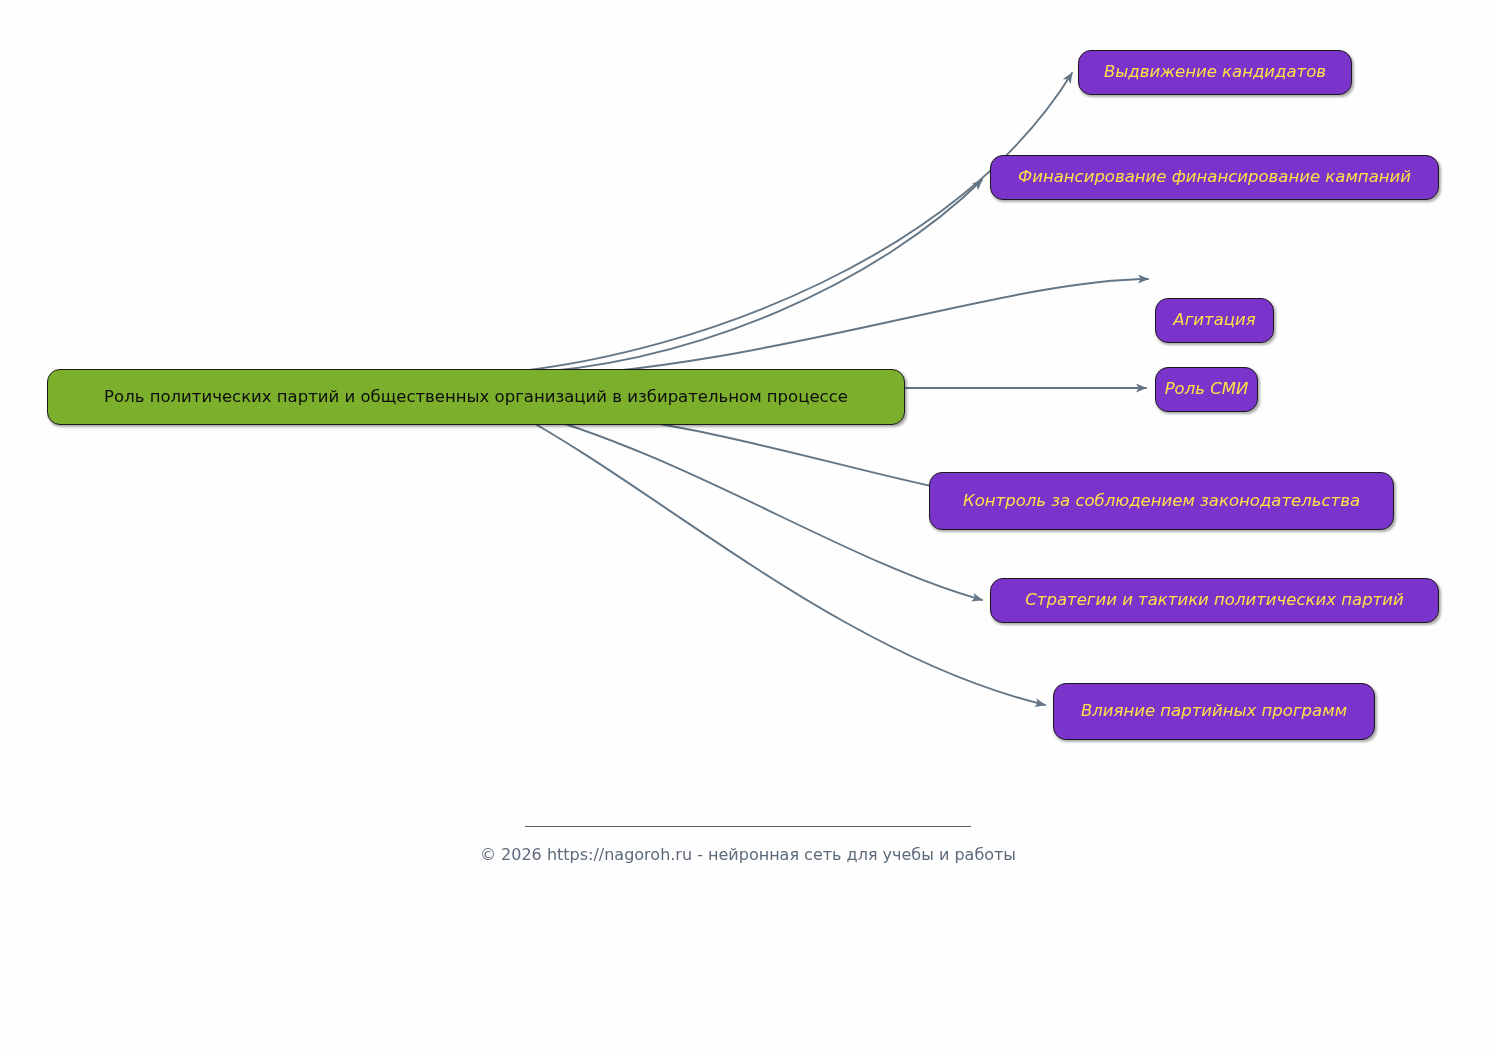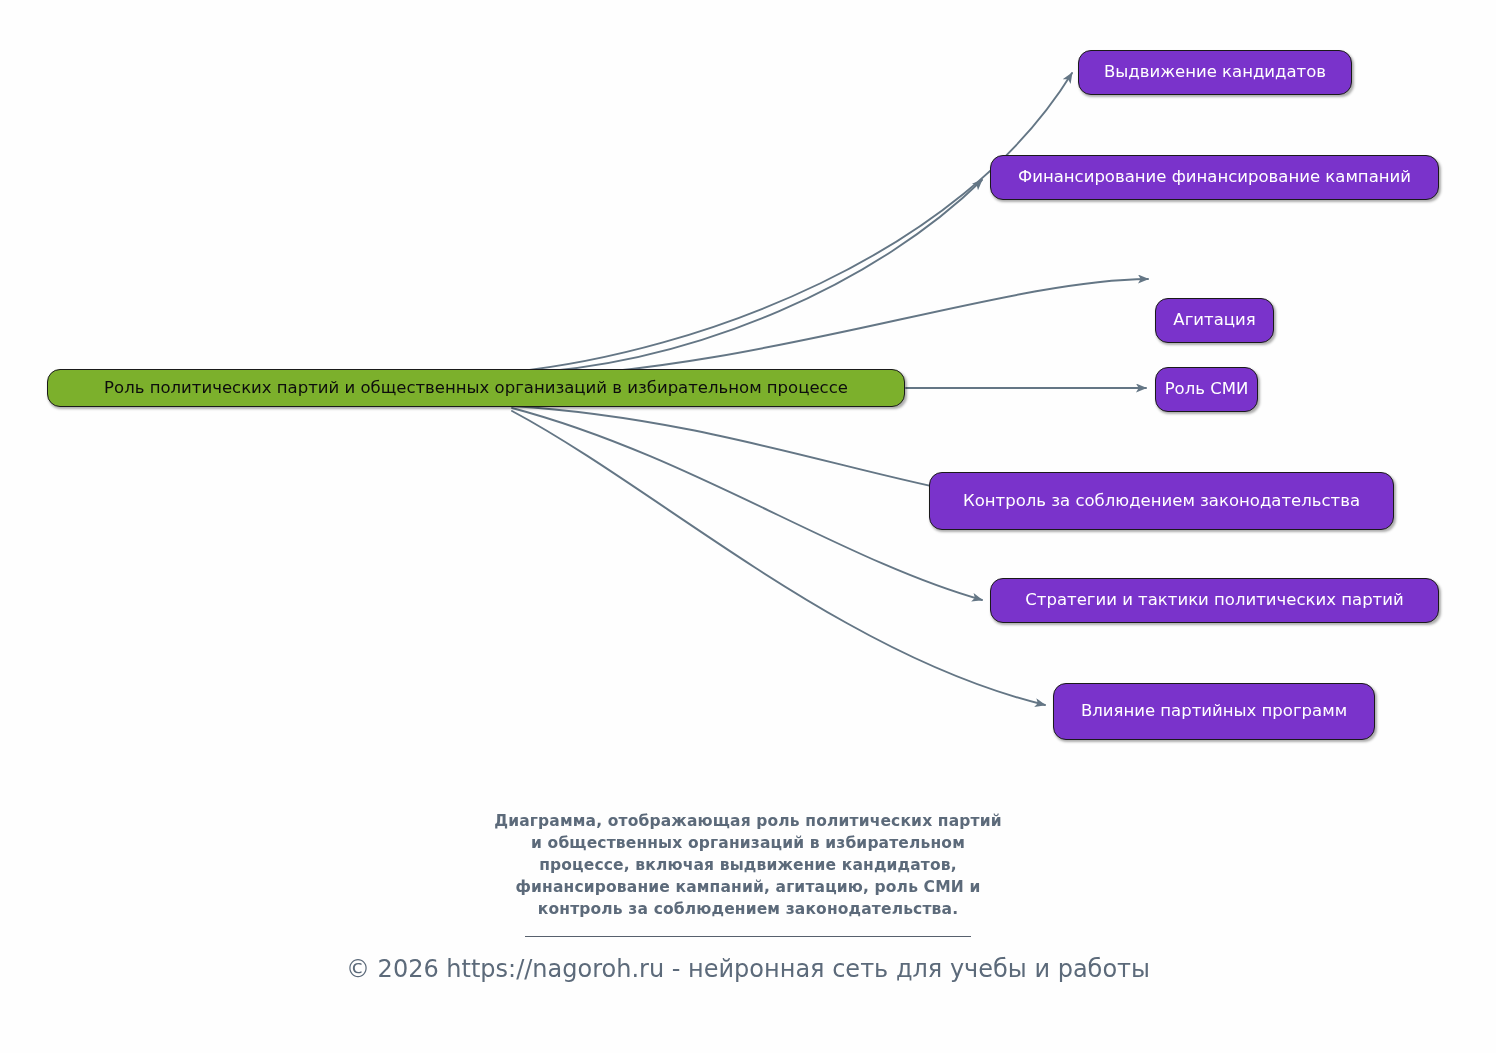--- a/index.html
+++ b/index.html
@@ -60,23 +60,24 @@
 
   .node-root {
     background: #7cb02c;
     color: #0d0d0d;
     font-size: 16.5px;
     padding: 0 14px;
   }
 
   .node-leaf {
     background: #7a33cb;
-    color: #ffffff;
+    color: #fde047;
     font-size: 16.5px;
     padding: 0 14px;
+    font-style: italic;
   }
 
   
   #caption-block {
     position: absolute;
     left: 0;
     top: 810px;
     width: 1496px;
     text-align: center;
     z-index: 3;
@@ -94,21 +95,21 @@
 
   #caption-divider {
     width: 446px;
     height: 0;
     margin: 16px auto 0 auto;
     border-top: 1.5px solid #57606d;
   }
 
   #footer-text {
     margin-top: 18px;
-    font-size: 24px;
+    font-size: 16px;
     color: #5c6a7a;
     font-weight: normal;
   }
 </style>
 </head>
 <body>
 
 <div id="diagram-canvas">
 
   <svg id="edge-layer" viewBox="0 0 1496 1053" width="1496" height="1053" xmlns="http://www.w3.org/2000/svg">
@@ -122,31 +123,30 @@
         <path d="M 512,374 C 700,365 880,280 982,180"></path>
         <path d="M 512,378 C 760,372 1000,280 1148,279"></path>
         <path d="M 906,388 L 1146,388"></path>
         <path d="M 512,406 C 700,418 840,470 974,495"></path>
         <path d="M 512,408 C 690,455 840,560 982,600"></path>
         <path d="M 512,411 C 660,490 840,655 1045,705"></path>
       </g>
   </svg>
 
   <div id="node-layer">
-    <div class="node node-root" style="left: 47px; top: 369px; width: 858px; height: 38px;">Роль политических партий и общественных организаций в избирательном процессе</div>
+    <div class="node node-root" style="left: 47px; top: 369px; width: 858px; height: 56px;">Роль политических партий и общественных организаций в избирательном процессе</div>
     <div id="leaf-nodes">
         <div class="node node-leaf" style="left: 1078px; top: 50px; width: 274px; height: 45px;">Выдвижение кандидатов</div>
         <div class="node node-leaf" style="left: 990px; top: 155px; width: 449px; height: 45px;">Финансирование финансирование кампаний</div>
         <div class="node node-leaf" style="left: 1155px; top: 262px; width: 119px; height: 45px; margin-top: 36px;">Агитация</div>
         <div class="node node-leaf" style="left: 1155px; top: 367px; width: 103px; height: 45px;">Роль СМИ</div>
         <div class="node node-leaf" style="left: 929px; top: 472px; width: 465px; height: 58px;">Контроль за соблюдением законодательства</div>
         <div class="node node-leaf" style="left: 990px; top: 578px; width: 449px; height: 45px;">Стратегии и тактики политических партий</div>
         <div class="node node-leaf" style="left: 1053px; top: 683px; width: 322px; height: 57px;">Влияние партийных программ</div>
       </div>
   </div>
 
   <div id="caption-block">
-    <div id="caption-text">Диаграмма, отображающая роль политических партий и общественных организаций в избирательном процессе, включая выдвижение кандидатов, финансирование кампаний, агитацию, роль СМИ и контроль за соблюдением законодательства.</div>
     <div id="caption-divider"></div>
     <div id="footer-text">© 2026 https://nagoroh.ru - нейронная сеть для учебы и работы</div>
   </div>
 
 </div>
 
 </body></html>

